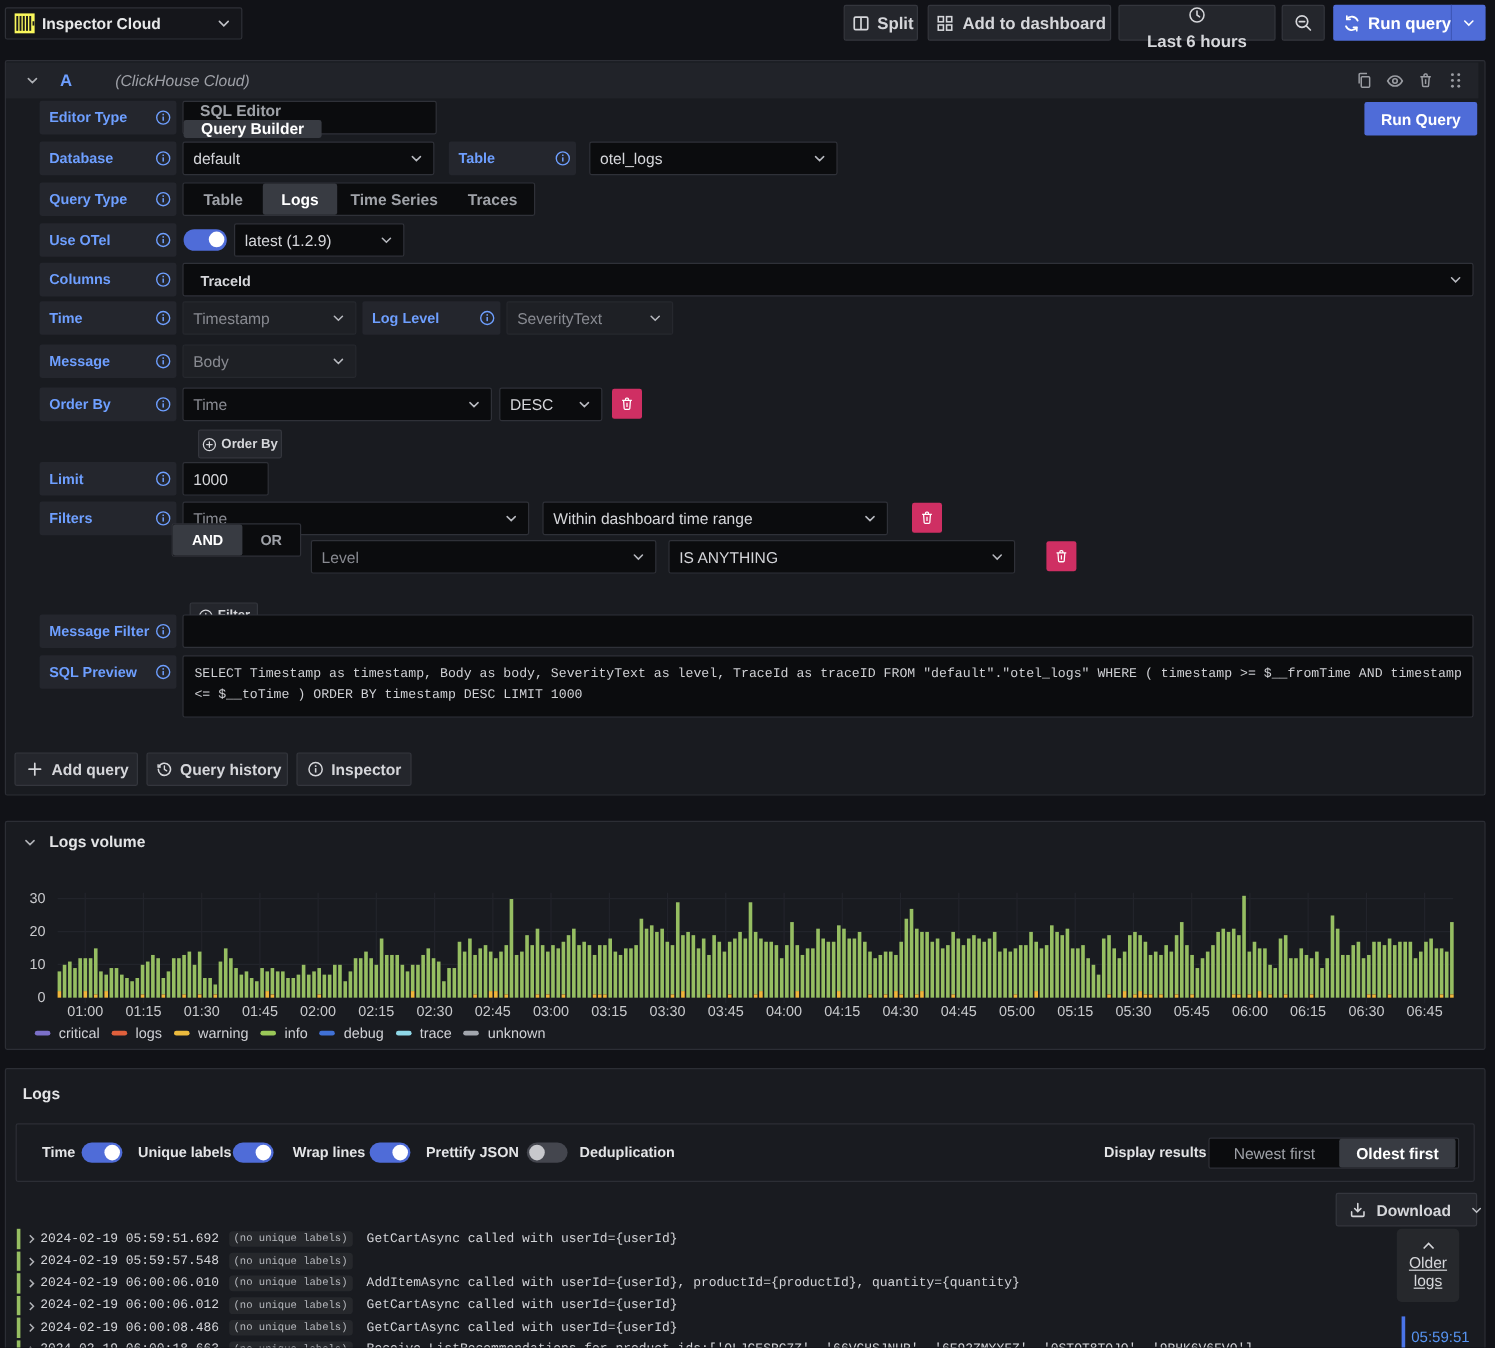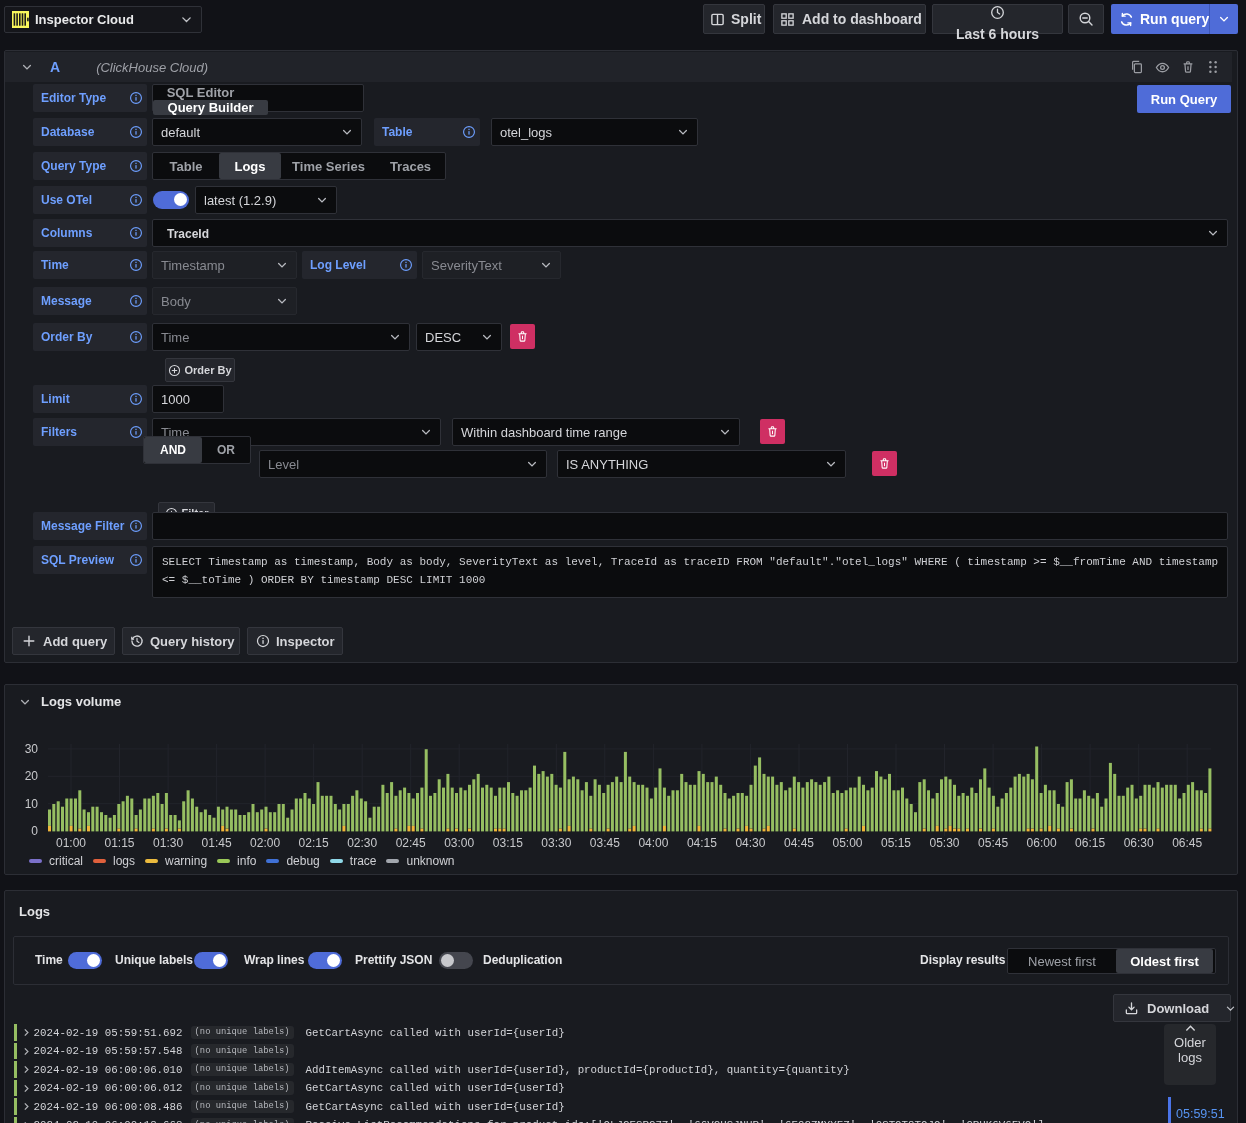--- a/index.html
+++ b/index.html
@@ -881,21 +881,21 @@
 <svg width="15" height="15" viewBox="0 0 16 16" fill="none" stroke="#d5d6da" stroke-width="1.4" stroke-linecap="round">
           <path d="M8 2v7M5.2 6.5L8 9.3l2.8-2.8"></path>
           <path d="M2.5 9.5v3a1 1 0 0 0 1 1h9a1 1 0 0 0 1-1v-3"></path>
         </svg>
 <span>Download</span>
         <span style="flex:1;"></span>
 <svg width="11" height="11" viewBox="0 0 16 16">
           <path d="M3.5 6l4.5 4.5L12.5 6" stroke="#bfc1c6" stroke-width="1.8" fill="none" stroke-linecap="round"></path>
         </svg>
       </div>
-      <div class="abs" style="left:1159px; top:133px; width:52px; height:61px; background:#26282c; border-radius:4px; display:flex; flex-direction:column; align-items:center; color:#d5d6da; font-size:13px;">
+      <div class="abs" style="left:1159px; top:133px; width:52px; height:61px; background:#26282c; border-radius:4px; display:flex; flex-direction:column; align-items:center; justify-content:center; color:#d5d6da; font-size:13px;text-decoration:underline;">
 <svg width="11" height="8" viewBox="0 0 16 10">
           <path d="M2 8.5L8 2.5l6 6" stroke="#d5d6da" stroke-width="2" fill="none"></path>
         </svg>
 <span style="margin-top:3px;">Older</span>
         <span>logs</span>
       </div>
       <span class="abs" style="left:1162.5px; top:206px; width:3.5px; height:28px; background:#4a74e8;"></span>
       <span class="abs" style="left:1171px; top:216px; color:#5794F2; font-size:12.5px;">05:59:51</span>
 <div class="abs" style="left:0; top:132.0px; width:1160px; height:18.5px; overflow:hidden;">
 <span class="abs" style="left:9px; top:1px; width:3px; height:16.5px; background:#96be62;"></span>

